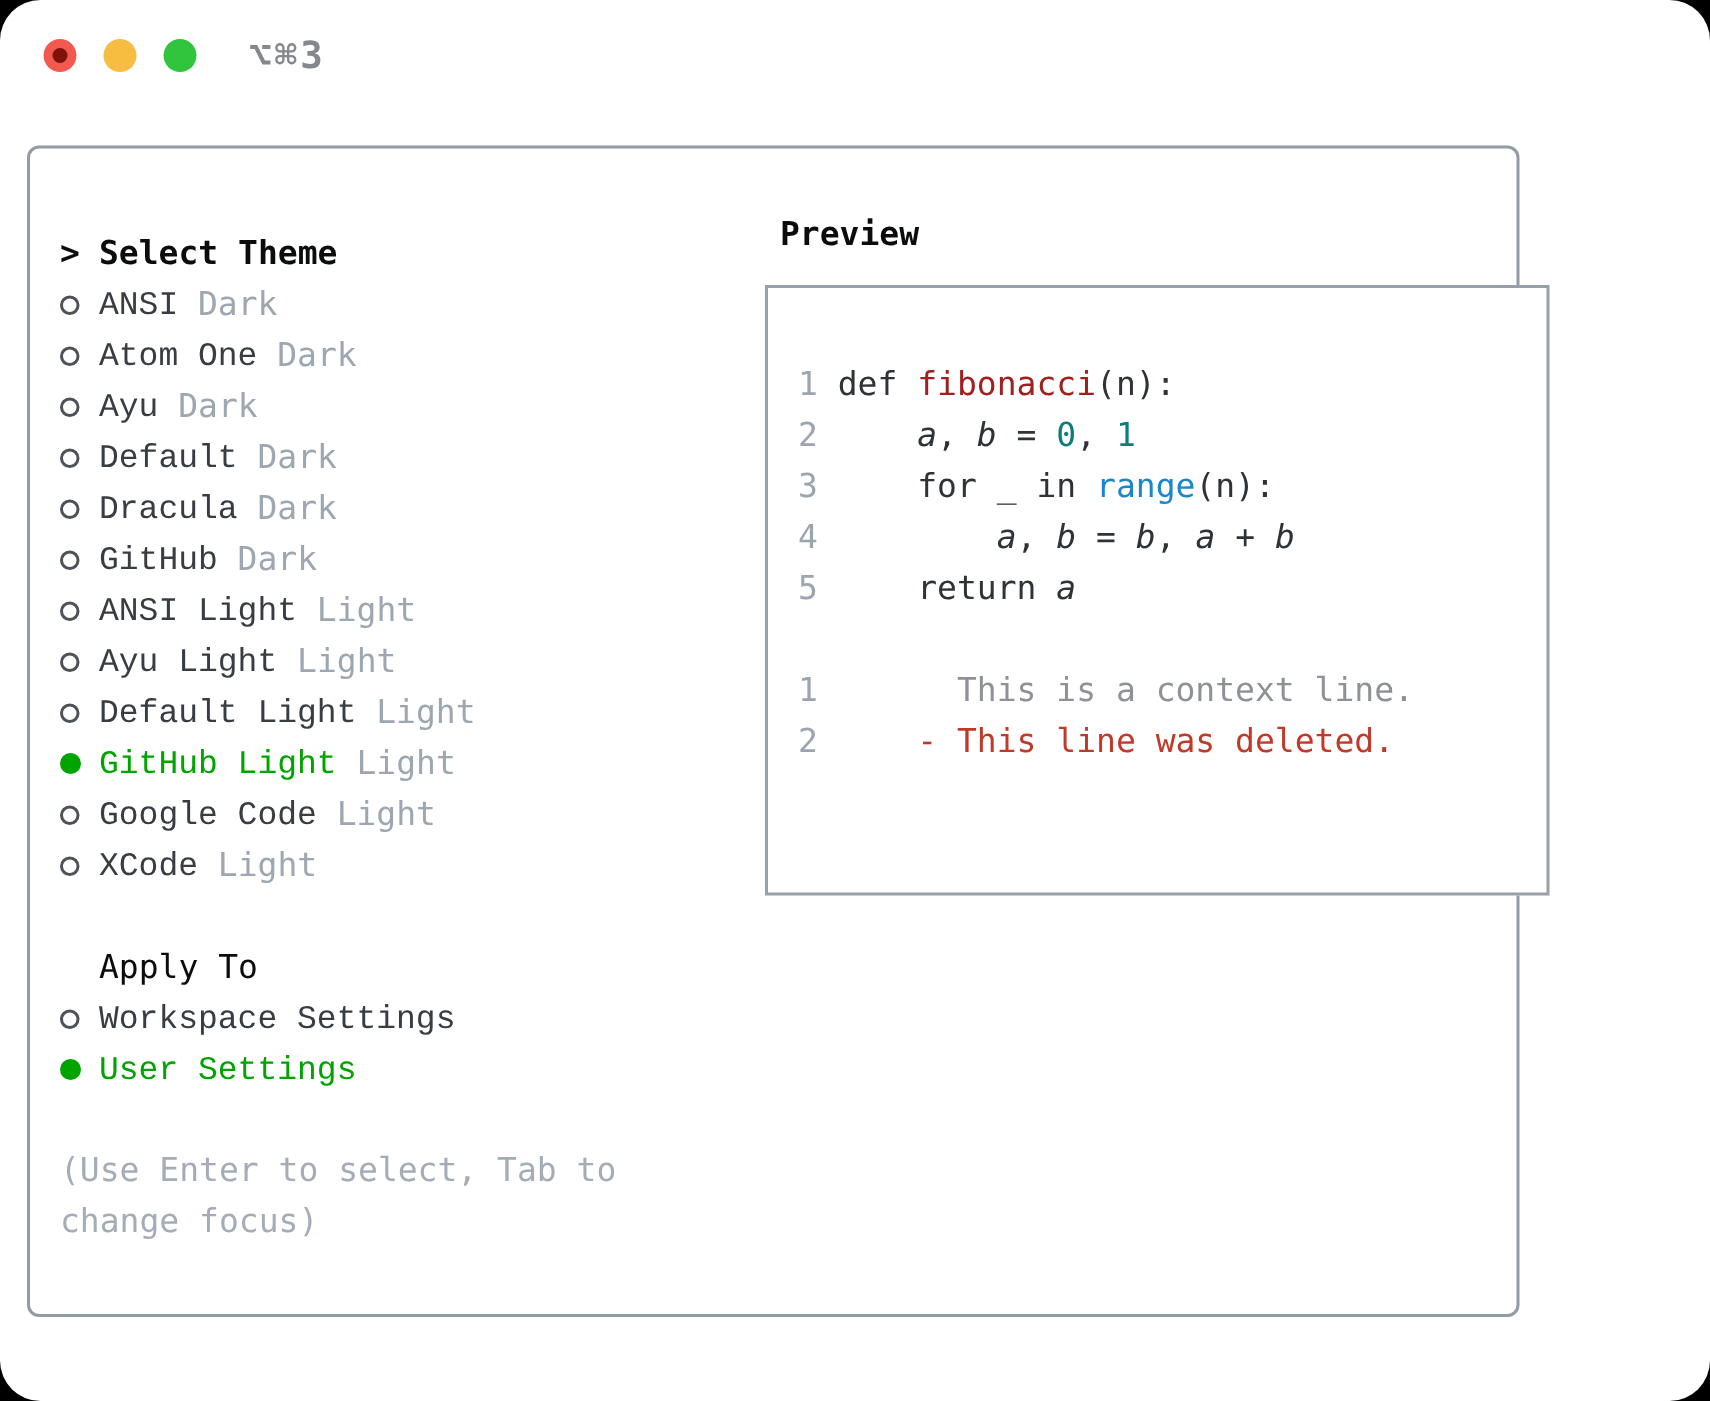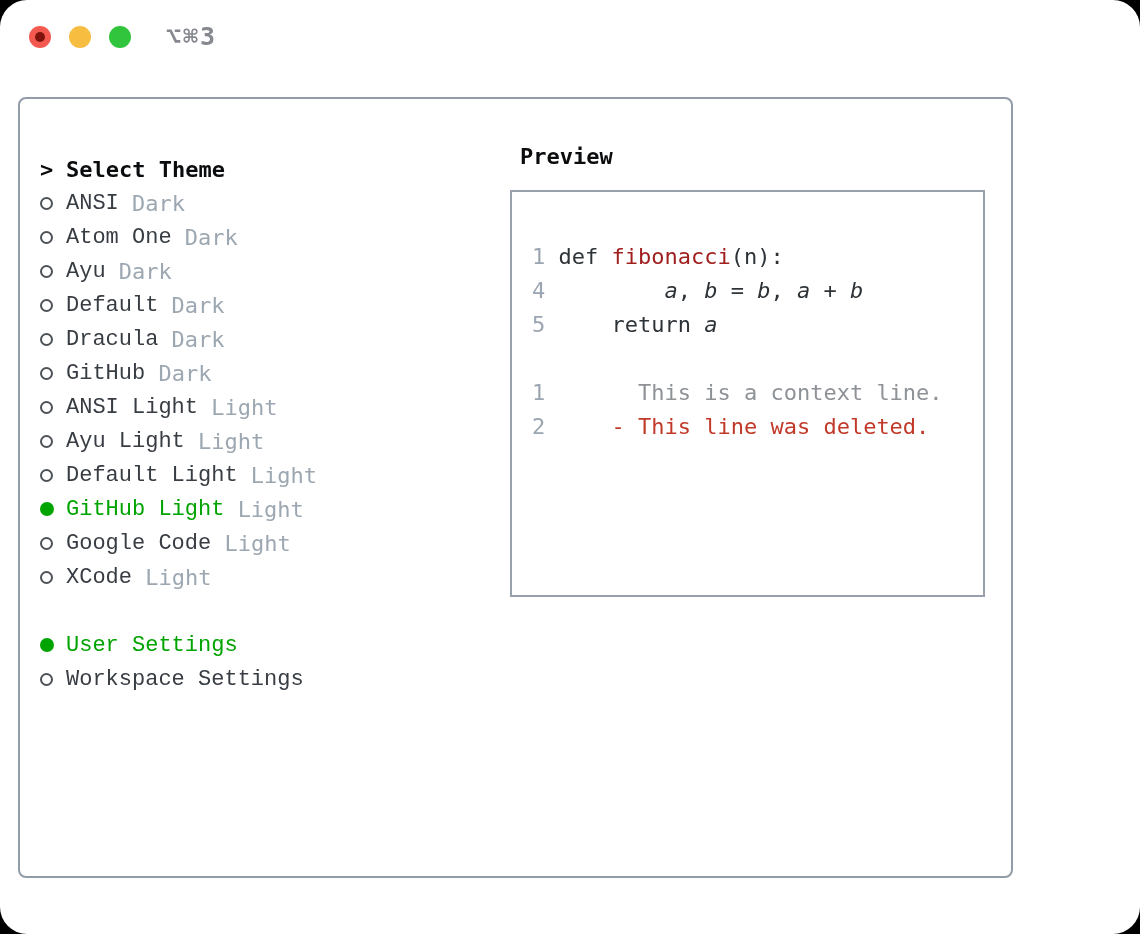--- a/index.html
+++ b/index.html
@@ -42,21 +42,21 @@
   .variant{color:#9ca7b1;margin-left:13.2px;}
   .spacer{height:34px;}
   .help{
     color:#a3acb7;font-size:22px;line-height:34px;width:420px;
     word-wrap:break-word;
   }
   
   .right-col{position:absolute;left:482px;top:41px;width:487px;}
   .preview-hdr{font-size:22px;font-weight:bold;color:#0a0c0e;line-height:34px;margin-left:18px;}
   .preview-box{
-    margin-top:16px;margin-left:8px;width:475px;height:407px;
+    margin-top:16px;margin-left:8px;width:523px;height:407px;
     border:2px solid #98a1ab;box-sizing:border-box;background:#fff;
   }
   .code{padding:48px 0 0 20px;}
   .code-line{white-space:pre;font-size:22px;line-height:34px;height:34px;}
   .t-ln{color:#9aa5b1;}
   .t-pl{color:#2e3338;}
   .t-fn{color:#a01f1f;}
   .t-nm{color:#0c7d7d;}
   .t-bi{color:#1b87c8;}
   .t-v{color:#2e3338;font-style:italic;}
@@ -91,32 +91,39 @@
           <div class="row"><span class="cell"><span class="radio"></span></span><span class="item-label">Dracula</span><span class="variant">Dark</span></div>
           <div class="row"><span class="cell"><span class="radio"></span></span><span class="item-label">GitHub</span><span class="variant">Dark</span></div>
           <div class="row"><span class="cell"><span class="radio"></span></span><span class="item-label">ANSI Light</span><span class="variant">Light</span></div>
           <div class="row"><span class="cell"><span class="radio"></span></span><span class="item-label">Ayu Light</span><span class="variant">Light</span></div>
           <div class="row"><span class="cell"><span class="radio"></span></span><span class="item-label">Default Light</span><span class="variant">Light</span></div>
           <div class="row"><span class="cell"><span class="radio on"></span></span><span class="item-label sel">GitHub Light</span><span class="variant">Light</span></div>
           <div class="row"><span class="cell"><span class="radio"></span></span><span class="item-label">Google Code</span><span class="variant">Light</span></div>
           <div class="row"><span class="cell"><span class="radio"></span></span><span class="item-label">XCode</span><span class="variant">Light</span></div>
         </div>
       <div class="spacer"></div>
+      <div class="row">
+        <span class="cell"></span>
+        <span class="hdr2">Apply To</span>
+      </div>
       <div id="apply-list">
+          <div class="row"><span class="cell"><span class="radio"></span></span><span class="item-label">Workspace Settings</span></div>
           <div class="row"><span class="cell"><span class="radio on"></span></span><span class="item-label sel">User Settings</span></div>
-          <div class="row"><span class="cell"><span class="radio"></span></span><span class="item-label">Workspace Settings</span></div>
         </div>
       <div class="spacer"></div>
+      <div class="help">(Use Enter to select, Tab to change focus)</div>
     </div>
 
     <div class="right-col">
       <div class="preview-hdr">Preview</div>
       <div class="preview-box">
         <div class="code" id="code">
             <div class="code-line"><span class="t-ln">1</span><span class="t-pl"> def </span><span class="t-fn">fibonacci</span><span class="t-pl">(n):</span></div>
+            <div class="code-line"><span class="t-ln">2</span><span class="t-pl">     </span><span class="t-v">a</span><span class="t-pl">, </span><span class="t-v">b</span><span class="t-pl"> = </span><span class="t-nm">0</span><span class="t-pl">, </span><span class="t-nm">1</span></div>
+            <div class="code-line"><span class="t-ln">3</span><span class="t-pl">     for _ in </span><span class="t-bi">range</span><span class="t-pl">(n):</span></div>
             <div class="code-line"><span class="t-ln">4</span><span class="t-pl">         </span><span class="t-v">a</span><span class="t-pl">, </span><span class="t-v">b</span><span class="t-pl"> = </span><span class="t-v">b</span><span class="t-pl">, </span><span class="t-v">a</span><span class="t-pl"> + </span><span class="t-v">b</span></div>
             <div class="code-line"><span class="t-ln">5</span><span class="t-pl">     return </span><span class="t-v">a</span></div>
             <div class="code-line"></div>
             <div class="code-line"><span class="t-ln">1</span><span class="t-ctx">       This is a context line.</span></div>
             <div class="code-line"><span class="t-ln">2</span><span class="t-del">     - This line was deleted.</span></div>
           </div>
       </div>
     </div>
   </div>
 </div>

